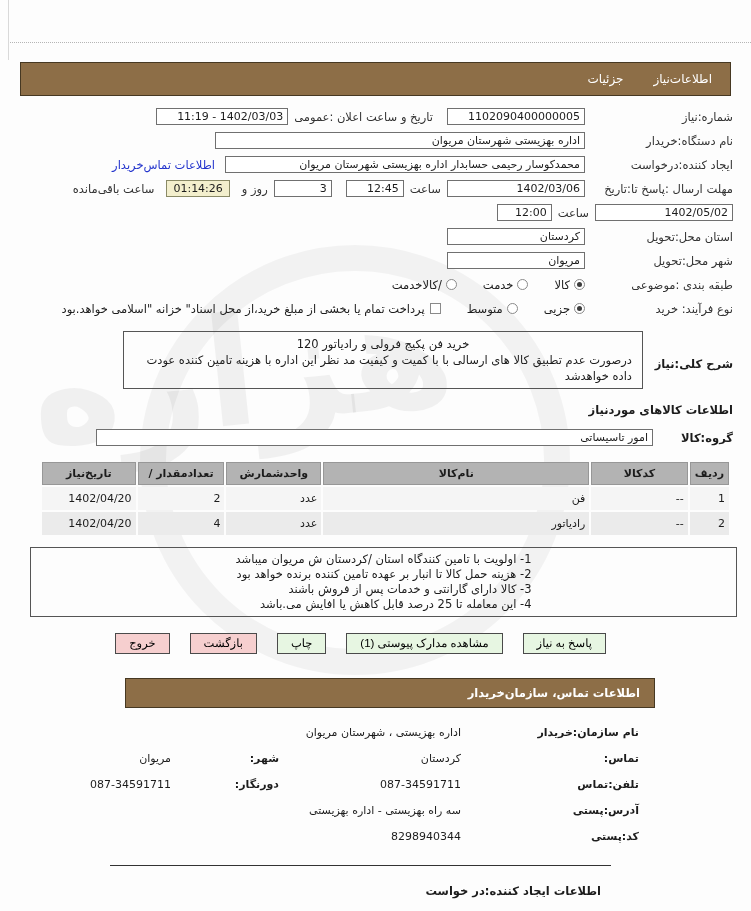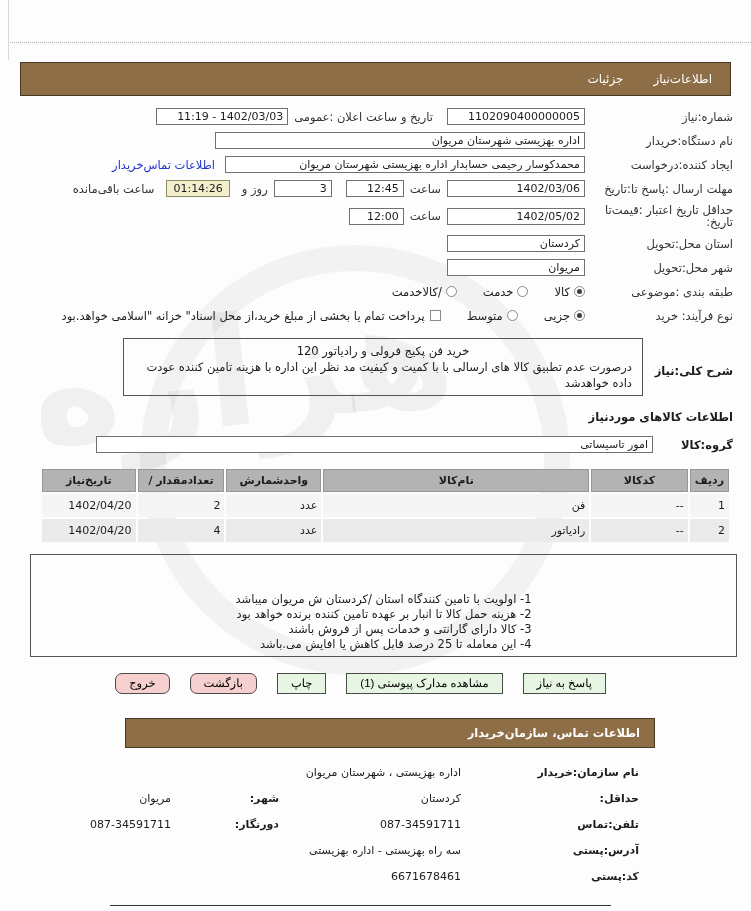--- a/index.html
+++ b/index.html
@@ -66,26 +66,26 @@
   table.goods th { background:#b3b3b3; border:1px solid #979797; font-weight:bold; padding:4px 4px; text-align:center; }
   table.goods td { padding:5px 4px; text-align:right; }
   table.goods tr.r0 td { background:#f5f5f5; }
   table.goods tr.r1 td { background:#ebebeb; }
   .col-row{width:36px;} .col-code{width:100px;} .col-name{width:280px;}
   .col-unit{width:96px;} .col-qty{width:88px;} .col-date{width:95px;}
 
   .notes-row { display:flex; margin:10px 0 0 0; padding:0 14px 0 30px; }
   .notes-label { width:78px; flex:none; font-weight:bold; line-height:14px; padding-top:10px; }
   .notes-box { flex:1; border:1px solid #555; padding:4px 6px; text-align:center; min-height:56px; }
-  .notes-inner { display:inline-block; text-align:right; line-height:15px;margin-top:33px; }
+  .notes-inner { display:inline-block; text-align:right; line-height:15px; }
 
   .btn-row { display:flex; justify-content:center; gap:20px; margin:16px 30px 0 0; }
   .btn { border:1px solid #4a4a4a; padding:2px 13px; font-size:11.5px; line-height:15px; cursor:pointer; white-space:nowrap; }
   .btn.green { background:#e7f6e2; }
-  .btn.pink  { background:#f6cfcf;border-radius:7px; }
+  .btn.pink  { background:#f6cfcf; }
 
   .brown-bar2 {
     margin:24px 96px 0 125px; height:30px;
     background:#8d6e47; border:1px solid #463822; color:#fff;
     display:flex; align-items:center; padding:0 14px; font-weight:bold; font-size:11.5px;
   }
   .contact-grid { display:grid; grid-template-columns:150px 210px 80px 140px;
                   row-gap:13px; margin:18px 112px 0 0; font-size:11px; align-items:start; }
   .cg-label { font-weight:bold; }
   .cg-val { padding-right:28px; }
@@ -138,24 +138,20 @@
       <div class="inp w-lg">1402/03/06</div>
       <span class="sep-label">ساعت</span>
       <div class="inp w-sm">12:45</div>
       <div class="inp w-sm" style="margin-right:14px">3</div>
       <span class="sep-label">روز و</span>
       <div class="hl-box">01:14:26</div>
       <span class="sep-label">ساعت باقی‌مانده</span>
     </div>
 
     <div class="frow">
-      <span class="flabel two-line">
-        <span>حداقل تاریخ اعتبار :قیمت‌تا</span><br>
-        <span>تاریخ:</span>
-      </span>
       <div class="inp w-lg">1402/05/02</div>
       <span class="sep-label">ساعت</span>
       <div class="inp" style="width:55px">12:00</div>
     </div>
 
     <div class="frow">
       <span class="flabel">استان محل:تحویل</span>
       <div class="inp w-lg">کردستان</div>
     </div>
 
@@ -263,34 +259,34 @@
   </div>
 
   <div class="brown-bar2">
     <span>اطلاعات  تماس، سازمان‌خریدار</span>
   </div>
 
   <div class="contact-grid">
     <span class="cg-label">نام سازمان:خریدار</span>
     <span class="cg-val span3">اداره بهزیستی ، شهرستان مریوان</span>
 
-    <span class="cg-label">حداقل:</span>
+    <span class="cg-label">تماس:</span>
     <span class="cg-val">کردستان</span>
     <span class="cg-label">شهر:</span>
     <span class="cg-val">مریوان</span>
 
     <span class="cg-label">تلفن:تماس</span>
     <span class="cg-val">087-34591711</span>
     <span class="cg-label">دورنگار:</span>
     <span class="cg-val">087-34591711</span>
 
     <span class="cg-label">آدرس:پستی</span>
     <span class="cg-val span3">سه راه بهزیستی - اداره بهزیستی</span>
 
     <span class="cg-label">کد:پستی</span>
-    <span class="cg-val span3">6671678461</span>
+    <span class="cg-val span3">8298940344</span>
   </div>
 
   <div class="rule"></div>
 
   <div class="creator-heading">اطلاعات ایجاد کننده:در خواست</div>
 
 </div>
 
 </body></html>

